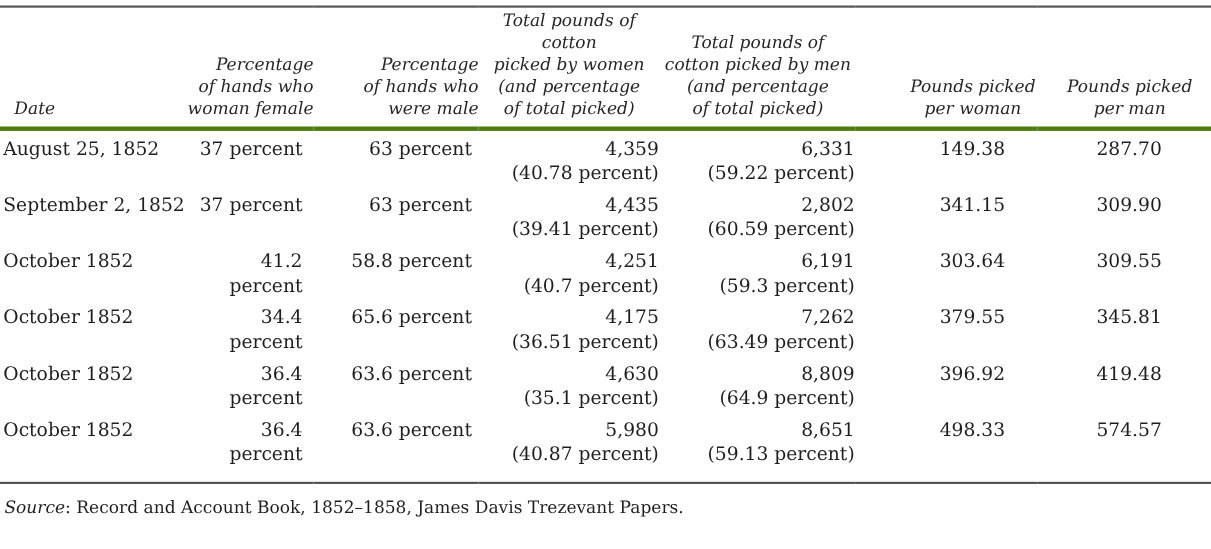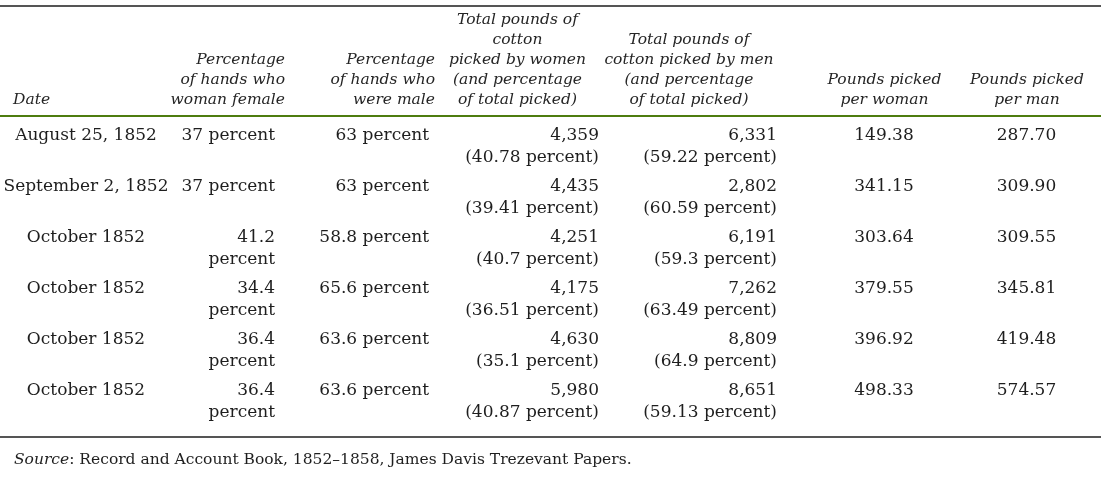--- a/index.html
+++ b/index.html
@@ -22,46 +22,46 @@
     border-bottom: 2px solid #555555;
   }
   thead th {
     font-weight: normal;
     font-style: italic;
     font-size: 15.5px;
     line-height: 20px;
     vertical-align: bottom;
     text-align: center;
     padding: 2px 0 6px 0;
-    border-bottom: 2px solid #4d7c0f;
+    border-bottom: 4px solid #4d7c0f;
     color: #252525;
   }
   thead th.c1 { text-align: left; padding-left: 13px; }
 
   tbody td {
     vertical-align: top;
     font-size: 17px;
     line-height: 22px;
     padding-top: 6px;
     color: #1e1e1e;
     font-variant-numeric: oldstyle-nums;
   }
   tbody tr:last-child td { padding-bottom: 14px; }
 
-  .c1 { text-align: center; padding-left: 3px; }
+  .c1 { text-align: left; padding-left: 3px; }
   .c2 { text-align: right; } td.c2 { padding-right: 10px; }
   .c3 { text-align: right; } td.c3 { padding-right: 6px; }
   .c4 { text-align: right; }
   .c5 { text-align: right; }
   .c6 { text-align: center; padding-left: 48px; }
   .c7 { text-align: center; padding-left: 10px; }
 
   .subline { line-height: 22px; }
 
-  .footer { padding-left: 14px; }
+  .footer { padding-left: 4px; }
   .source-line {
     margin-top: 12px;
     font-size: 15.5px;
     color: #1e1e1e;
   }
   .source-line .src-label { font-style: italic; }
   .notes {
     margin-top: 9px;
     font-size: 16.5px;
     line-height: 23px;

